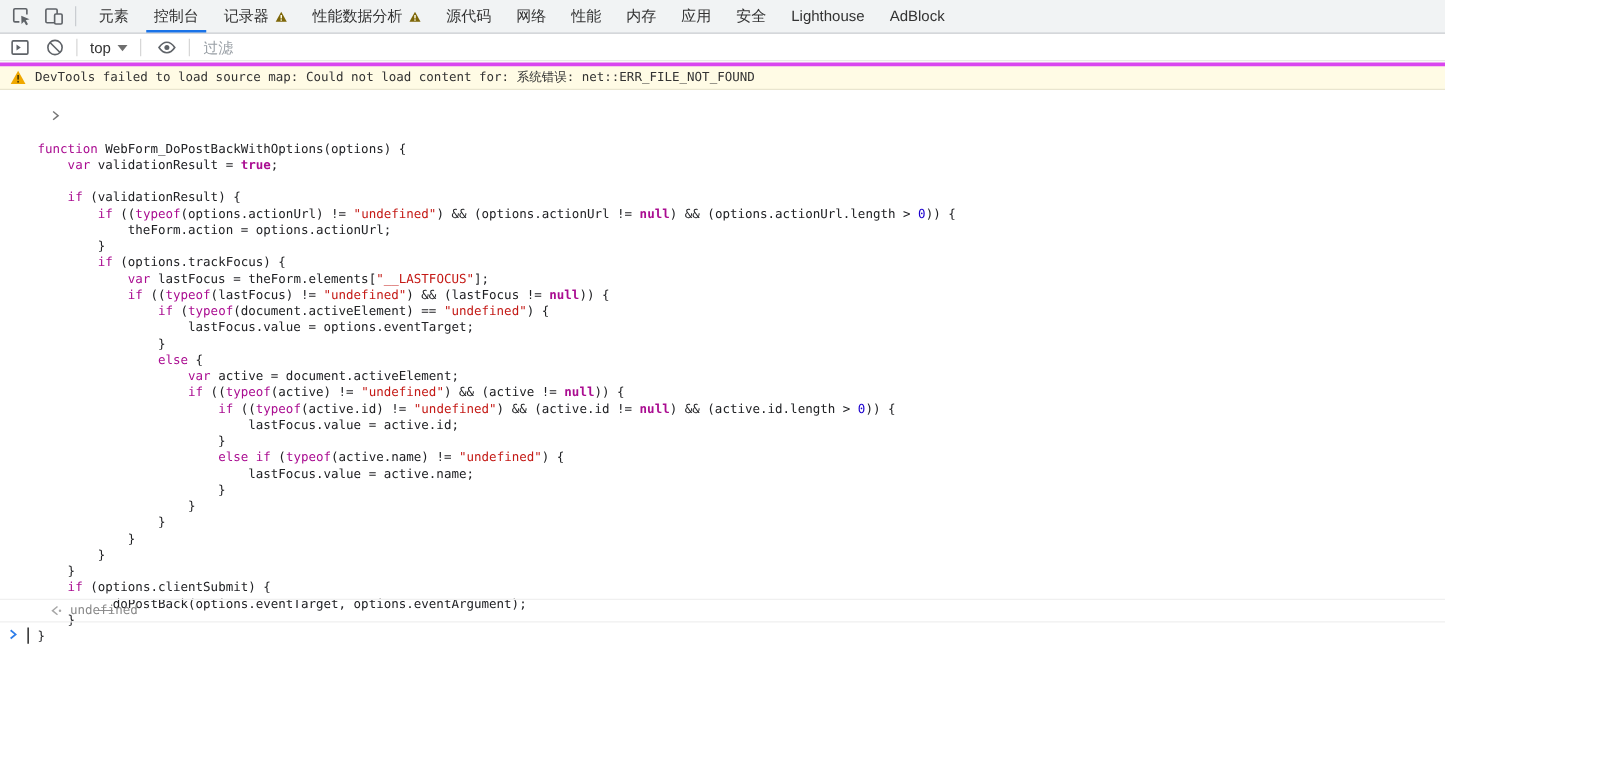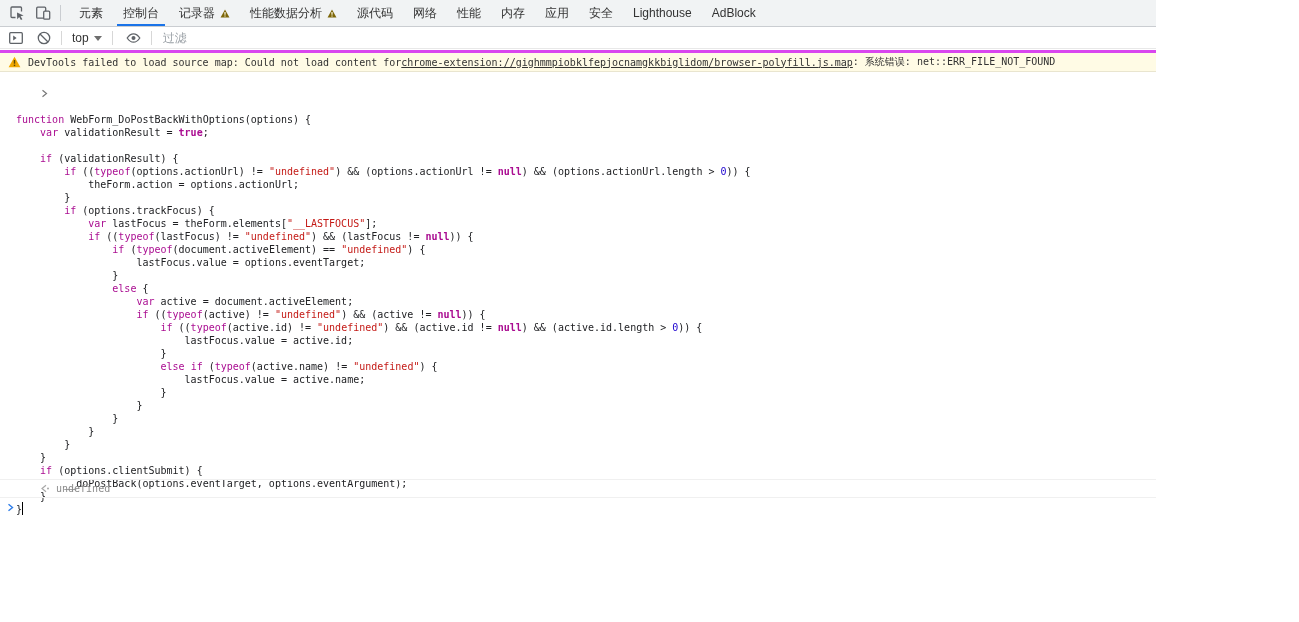--- a/index.html
+++ b/index.html
@@ -57,21 +57,21 @@
   }
   .warnbar .wicon { margin-left:8px; margin-right:7px; display:inline-flex; }
   .warnbar a { color:#333; text-decoration:underline; cursor:pointer; }
   
   .code-block {
     position:absolute; left:0; top:74px; width:1299px;
     font-family:"DejaVu Sans Mono", monospace; font-size:10px; line-height:13px;
     white-space:pre; color:#202124;
   }
   .echo-marker { position:absolute; left:5px; top:1px; color:#787878; }
-  .code-lines { padding-left:16px; }
+  .code-lines { padding-left:30px; }
   .code-line { height:13px; }
   .tk-kw   { color:#aa0d91; }
   .tk-atom { color:#aa0d91;font-weight:bold; }
   .tk-str  { color:#c41a16; }
   .tk-num  { color:#1c00cf; }
   .tk-pl   { color:#202124; }
   .result-row {
     position:absolute; left:0; top:479px; width:1299px; height:17px;
     border-top:1px solid #f0f0f0;
     font-family:"DejaVu Sans Mono", monospace; font-size:10px; color:#8a8a8a;
@@ -199,21 +199,20 @@
 
   <div class="warnbar">
     <span class="wicon">
       <svg width="13" height="12" viewBox="0 0 16 15">
         <path d="M8 0.8 L15.4 14 H0.6 Z" fill="#f0a800"></path>
         <rect x="7.1" y="5" width="1.8" height="4.6" fill="#5b4500"></rect>
         <rect x="7.1" y="10.8" width="1.8" height="1.8" fill="#5b4500"></rect>
       </svg>
     </span>
     <span>DevTools failed to load source map: Could not load content for </span>
-      <a>chrome-extension://gighmmpiobklfepjocnamgkkbiglidom/browser-polyfill.js.map</a>
       <span>: 系统错误: net::ERR_FILE_NOT_FOUND</span>
   </div>
 
   <div class="code-block">
     <span class="echo-marker">
       <svg width="7" height="9" viewBox="0 0 7 9">
         <path d="M1.5 1.2 L5.5 4.5 L1.5 7.8" fill="none" stroke="#787878" stroke-width="1.2"></path>
       </svg>
     </span>
     <div class="code-lines" id="code-lines"><div class="code-line"><span class="tk-kw">function</span><span class="tk-pl"> WebForm_DoPostBackWithOptions(options) {</span></div><div class="code-line"><span class="tk-pl">    </span><span class="tk-kw">var</span><span class="tk-pl"> validationResult = </span><span class="tk-atom">true</span><span class="tk-pl">;</span></div><div class="code-line">&nbsp;</div><div class="code-line"><span class="tk-pl">    </span><span class="tk-kw">if</span><span class="tk-pl"> (validationResult) {</span></div><div class="code-line"><span class="tk-pl">        </span><span class="tk-kw">if</span><span class="tk-pl"> ((</span><span class="tk-kw">typeof</span><span class="tk-pl">(options.actionUrl) != </span><span class="tk-str">"undefined"</span><span class="tk-pl">) &amp;&amp; (options.actionUrl != </span><span class="tk-atom">null</span><span class="tk-pl">) &amp;&amp; (options.actionUrl.length &gt; </span><span class="tk-num">0</span><span class="tk-pl">)) {</span></div><div class="code-line"><span class="tk-pl">            theForm.action = options.actionUrl;</span></div><div class="code-line"><span class="tk-pl">        }</span></div><div class="code-line"><span class="tk-pl">        </span><span class="tk-kw">if</span><span class="tk-pl"> (options.trackFocus) {</span></div><div class="code-line"><span class="tk-pl">            </span><span class="tk-kw">var</span><span class="tk-pl"> lastFocus = theForm.elements[</span><span class="tk-str">"__LASTFOCUS"</span><span class="tk-pl">];</span></div><div class="code-line"><span class="tk-pl">            </span><span class="tk-kw">if</span><span class="tk-pl"> ((</span><span class="tk-kw">typeof</span><span class="tk-pl">(lastFocus) != </span><span class="tk-str">"undefined"</span><span class="tk-pl">) &amp;&amp; (lastFocus != </span><span class="tk-atom">null</span><span class="tk-pl">)) {</span></div><div class="code-line"><span class="tk-pl">                </span><span class="tk-kw">if</span><span class="tk-pl"> (</span><span class="tk-kw">typeof</span><span class="tk-pl">(document.activeElement) == </span><span class="tk-str">"undefined"</span><span class="tk-pl">) {</span></div><div class="code-line"><span class="tk-pl">                    lastFocus.value = options.eventTarget;</span></div><div class="code-line"><span class="tk-pl">                }</span></div><div class="code-line"><span class="tk-pl">                </span><span class="tk-kw">else</span><span class="tk-pl"> {</span></div><div class="code-line"><span class="tk-pl">                    </span><span class="tk-kw">var</span><span class="tk-pl"> active = document.activeElement;</span></div><div class="code-line"><span class="tk-pl">                    </span><span class="tk-kw">if</span><span class="tk-pl"> ((</span><span class="tk-kw">typeof</span><span class="tk-pl">(active) != </span><span class="tk-str">"undefined"</span><span class="tk-pl">) &amp;&amp; (active != </span><span class="tk-atom">null</span><span class="tk-pl">)) {</span></div><div class="code-line"><span class="tk-pl">                        </span><span class="tk-kw">if</span><span class="tk-pl"> ((</span><span class="tk-kw">typeof</span><span class="tk-pl">(active.id) != </span><span class="tk-str">"undefined"</span><span class="tk-pl">) &amp;&amp; (active.id != </span><span class="tk-atom">null</span><span class="tk-pl">) &amp;&amp; (active.id.length &gt; </span><span class="tk-num">0</span><span class="tk-pl">)) {</span></div><div class="code-line"><span class="tk-pl">                            lastFocus.value = active.id;</span></div><div class="code-line"><span class="tk-pl">                        }</span></div><div class="code-line"><span class="tk-pl">                        </span><span class="tk-kw">else</span><span class="tk-pl"> </span><span class="tk-kw">if</span><span class="tk-pl"> (</span><span class="tk-kw">typeof</span><span class="tk-pl">(active.name) != </span><span class="tk-str">"undefined"</span><span class="tk-pl">) {</span></div><div class="code-line"><span class="tk-pl">                            lastFocus.value = active.name;</span></div><div class="code-line"><span class="tk-pl">                        }</span></div><div class="code-line"><span class="tk-pl">                    }</span></div><div class="code-line"><span class="tk-pl">                }</span></div><div class="code-line"><span class="tk-pl">            }</span></div><div class="code-line"><span class="tk-pl">        }</span></div><div class="code-line"><span class="tk-pl">    }</span></div><div class="code-line"><span class="tk-pl">    </span><span class="tk-kw">if</span><span class="tk-pl"> (options.clientSubmit) {</span></div><div class="code-line"><span class="tk-pl">        __doPostBack(options.eventTarget, options.eventArgument);</span></div><div class="code-line"><span class="tk-pl">    }</span></div><div class="code-line"><span class="tk-pl">}</span></div></div>

